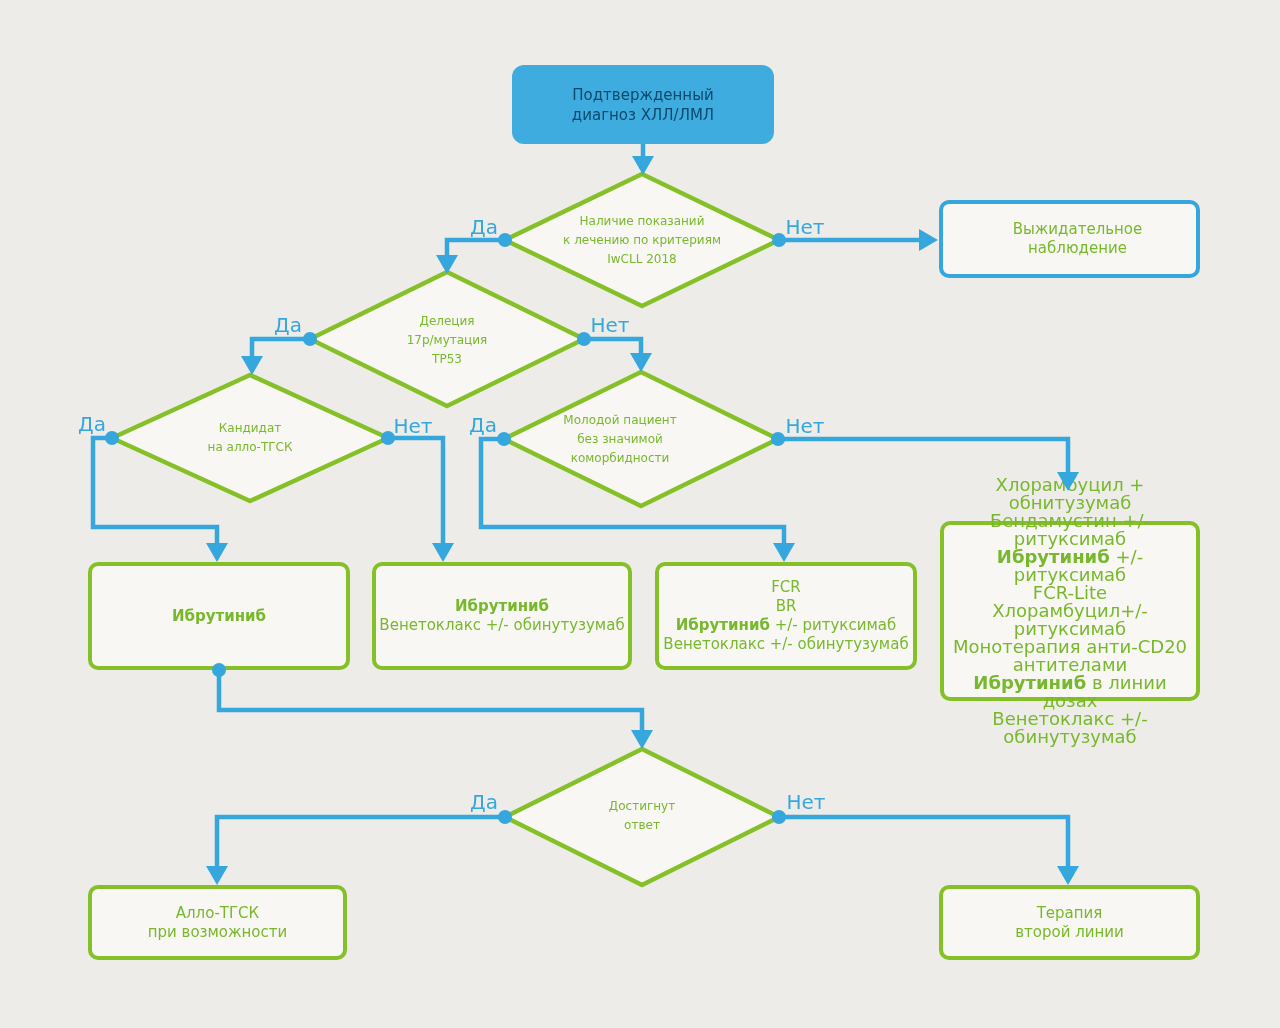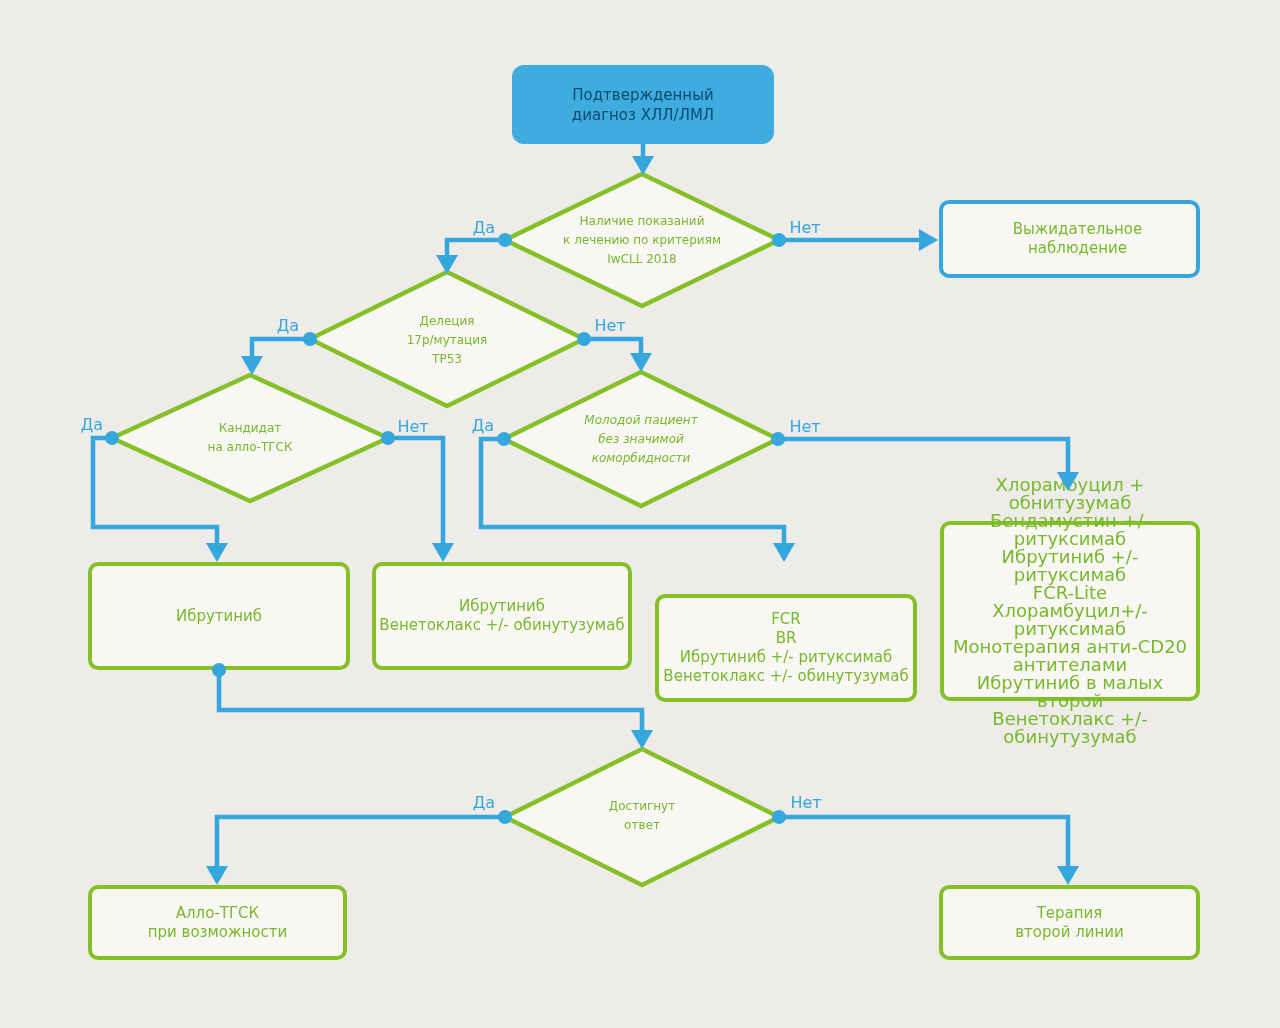--- a/index.html
+++ b/index.html
@@ -36,37 +36,37 @@
     font-size:15px;line-height:19px;
     z-index:1;
   }
   .node.blue-border{border-color:var(--blue);padding-left:16px;}
   .node.start{
     background:var(--start-fill);
     border:none;border-radius:12px;
     color:#0c4a6e;line-height:20px;
   }
   .node.dense{font-size:18px;line-height:18px;margin-top:30px;}
-  .b{font-weight:normal;}
+  .b{font-weight:bold;}
   
   .dlabel{
     position:absolute;
     transform:translate(-50%,-50%);
     text-align:center;
     color:var(--green-text);
     font-size:12px;line-height:19px;
     white-space:nowrap;
     z-index:3;
   }
   
   .yn{
     position:absolute;
     transform:translate(-50%,-50%);
     color:var(--blue);
-    font-size:16px;
+    font-size:20px;
     z-index:3;
     text-align:right;
   }
   svg#wires{
     position:absolute;left:0;top:0;
     z-index:2;
     pointer-events:none;
   }
   svg#wires .diamond{
     fill:var(--node-fill);
@@ -179,36 +179,36 @@
 
   <div class="node" style="left:88px;top:562px;width:262px;height:108px;">
     <div class="b">Ибрутиниб</div>
   </div>
 
   <div class="node" style="left:372px;top:562px;width:260px;height:108px;">
     <div class="b">Ибрутиниб</div>
     <div>Венетоклакс +/- обинутузумаб</div>
   </div>
 
-  <div class="node" style="left:655px;top:562px;width:262px;height:108px;margin-top:32px;">
+  <div class="node" style="left:655px;top:562px;width:262px;height:108px;">
     <div>FCR</div>
     <div>BR</div>
     <div><span class="b">Ибрутиниб</span><span> +/- ритуксимаб</span></div>
     <div>Венетоклакс +/- обинутузумаб</div>
   </div>
 
   <div class="node dense" style="left:940px;top:491px;width:260px;height:180px;">
     <div>Хлорамбуцил + обнитузумаб</div>
     <div>Бендамустин +/- ритуксимаб</div>
     <div><span class="b">Ибрутиниб</span><span> +/- ритуксимаб</span></div>
     <div>FCR-Lite</div>
     <div>Хлорамбуцил+/- ритуксимаб</div>
     <div>Монотерапия анти-CD20</div>
     <div>антителами</div>
-    <div><span class="b">Ибрутиниб</span><span> в малых второй</span></div>
+    <div><span class="b">Ибрутиниб</span><span> в линии дозах</span></div>
     <div>Венетоклакс +/- обинутузумаб</div>
   </div>
 
   <div class="node" style="left:88px;top:885px;width:259px;height:75px;">
     <div>Алло-ТГСК</div>
     <div>при возможности</div>
   </div>
 
   <div class="node" style="left:939px;top:885px;width:261px;height:75px;">
     <div>Терапия</div>
@@ -225,21 +225,21 @@
     <div>Делеция</div>
     <div>17р/мутация</div>
     <div>ТР53</div>
   </div>
 
   <div class="dlabel" style="left:250px;top:438px;">
     <div>Кандидат</div>
     <div>на алло-ТГСК</div>
   </div>
 
-  <div class="dlabel" style="left:641px;top:439px;font-style:italic;">
+  <div class="dlabel" style="left:620px;top:439px;">
     <div>Молодой пациент</div>
     <div>без значимой</div>
     <div>коморбидности</div>
   </div>
 
   <div class="dlabel" style="left:642px;top:816px;">
     <div>Достигнут</div>
     <div>ответ</div>
   </div>
 

